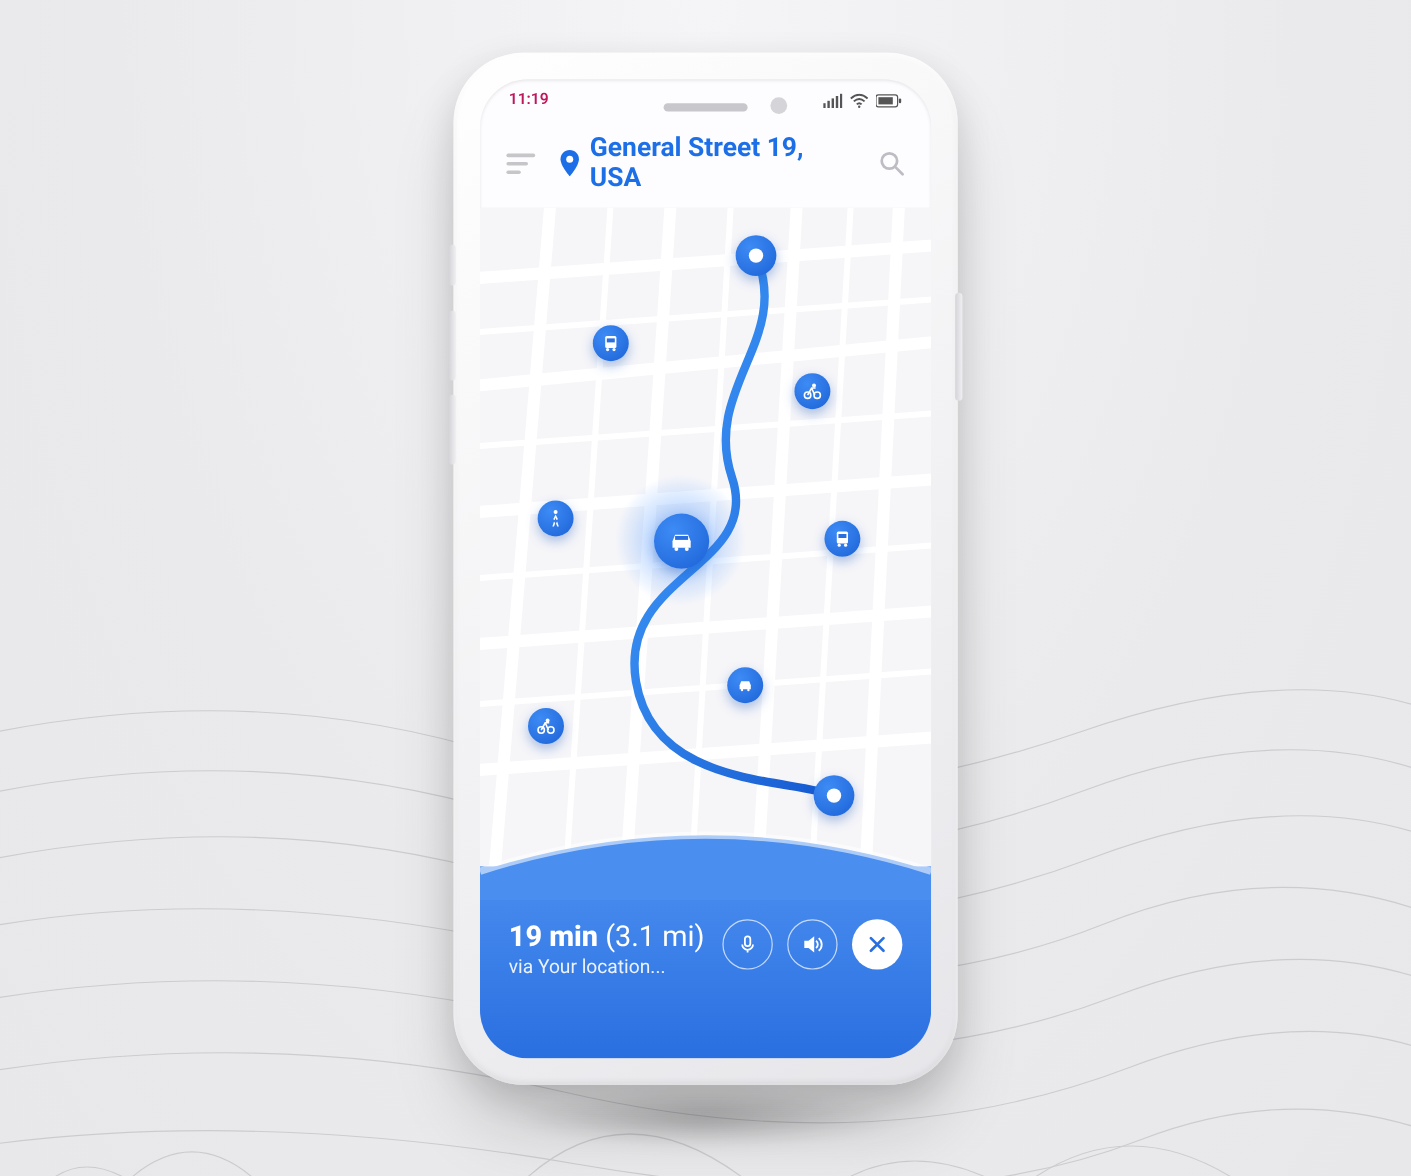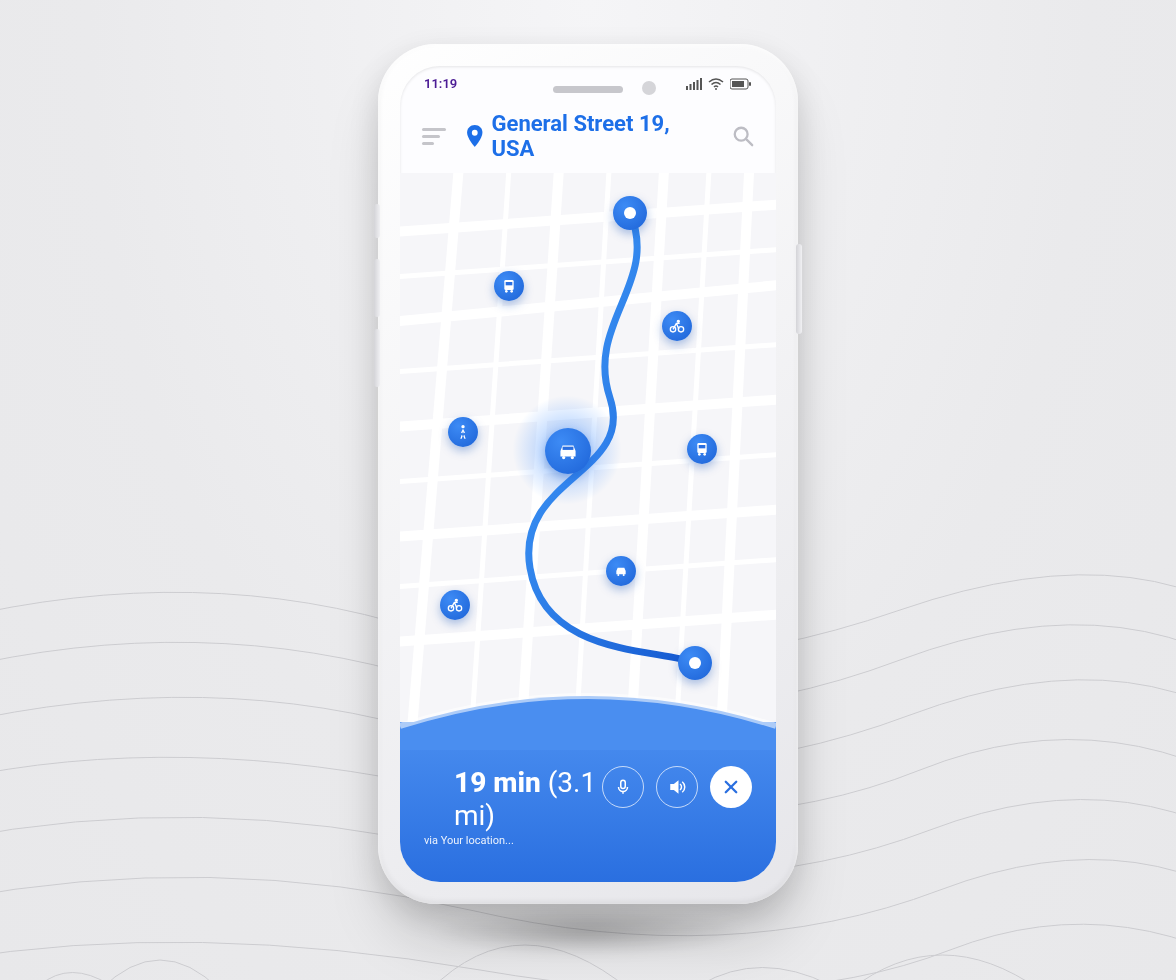--- a/index.html
+++ b/index.html
@@ -71,21 +71,21 @@
     box-shadow: inset 0 1px 3px rgba(0,0,0,0.1);
   }
 
   .status-bar {
     display:flex;
     align-items:center;
     justify-content:space-between;
     padding: 10px 24px 6px;
     font-size: 13px;
     font-weight: 600;
-    color:#4c1d95;
+    color:#be185d;
   }
   .status-icons { display:flex; gap:6px; align-items:center; }
   .notch {
     position:absolute;
     top:20px; left:50%;
     transform:translateX(-50%);
     width:70px; height:7px;
     background:#c7c7cc;
     border-radius:4px;
   }
@@ -203,27 +203,26 @@
     display:flex;
     align-items:flex-start;
     justify-content:space-between;
   }
   .sheet-curve {
     position:absolute;
     left:0; right:0; top:-36px;
     height:64px;
   }
   .sheet-info .time-line {
-    font-size:28px;
+    font-size:24px;
     font-weight:400;
-    margin-left:30px;
   }
   .sheet-info .time-line b { font-weight:800; }
   .sheet-info .via {
-    font-size:11px;
+    font-size:16px;
     opacity:0.9;
     margin-top:2px;
   }
   .action-row {
     display:flex;
     gap:12px;
   }
   .action-btn {
     width:42px; height:42px;
     border-radius:50%;

